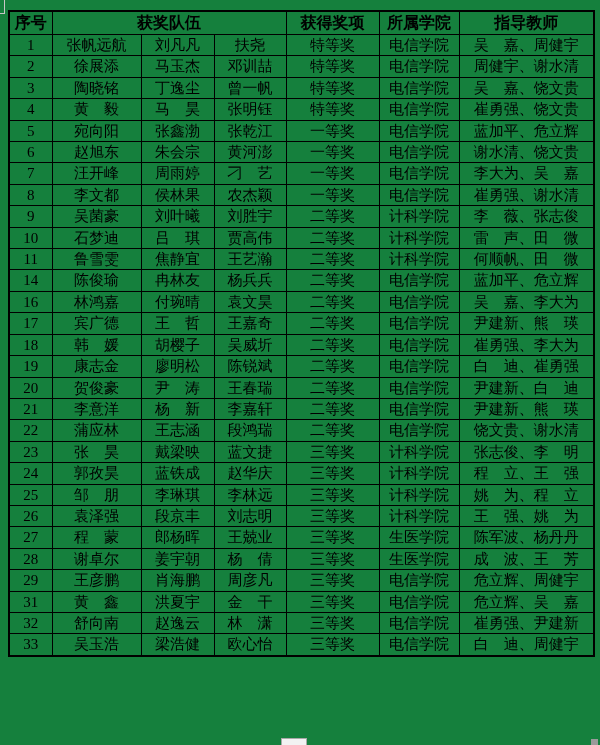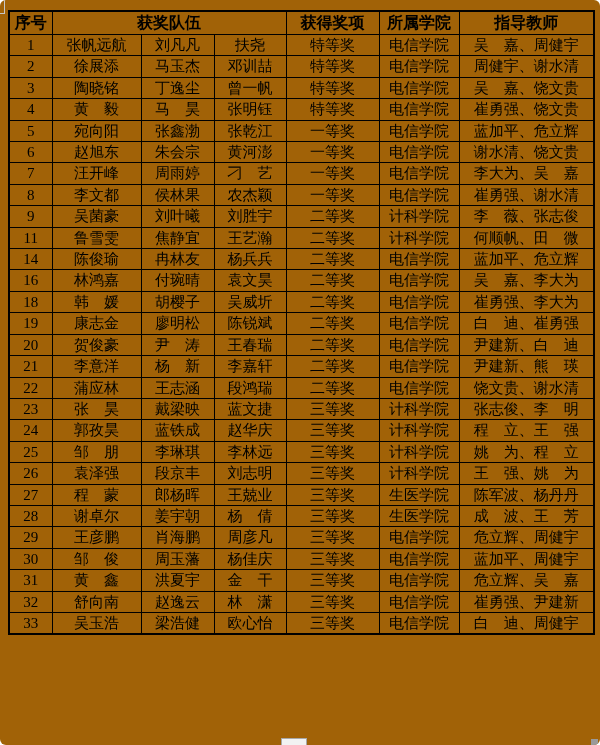--- a/index.html
+++ b/index.html
@@ -5,23 +5,22 @@
   html, body {
     margin: 0;
     padding: 0;
     background: #ffffff;
     font-family: "Liberation Serif", "DejaVu Serif", serif;
   }
   .page {
     position: relative;
     width: 600px;
     height: 745px;
-    background: #a16207;
+    background: #15803d;
     overflow: hidden;
-    border-radius: 6px;
   }
   table.award-table {
     position: absolute;
     left: 8px;
     top: 10px;
     width: 585px;
     border-collapse: collapse;
     table-layout: fixed;
     border: 2px solid #000;
   }
@@ -175,20 +174,29 @@
     <tr>
       <td>9</td>
       <td>吴菌豪</td>
       <td>刘叶曦</td>
       <td>刘胜宇</td>
       <td>二等奖</td>
       <td>计科学院</td>
       <td>李　薇、张志俊</td>
     </tr>
 
+    <tr>
+      <td>10</td>
+      <td>石梦迪</td>
+      <td>吕　琪</td>
+      <td>贾高伟</td>
+      <td>二等奖</td>
+      <td>计科学院</td>
+      <td>雷　声、田　微</td>
+    </tr>
 
     <tr>
       <td>11</td>
       <td>鲁雪雯</td>
       <td>焦静宜</td>
       <td>王艺瀚</td>
       <td>二等奖</td>
       <td>计科学院</td>
       <td>何顺帆、田　微</td>
     </tr>
@@ -209,20 +217,29 @@
     <tr>
       <td>16</td>
       <td>林鸿嘉</td>
       <td>付琬晴</td>
       <td>袁文昊</td>
       <td>二等奖</td>
       <td>电信学院</td>
       <td>吴　嘉、李大为</td>
     </tr>
 
+    <tr>
+      <td>17</td>
+      <td>宾广德</td>
+      <td>王　哲</td>
+      <td>王嘉奇</td>
+      <td>二等奖</td>
+      <td>电信学院</td>
+      <td>尹建新、熊　瑛</td>
+    </tr>
 
     <tr>
       <td>18</td>
       <td>韩　媛</td>
       <td>胡樱子</td>
       <td>吴威圻</td>
       <td>二等奖</td>
       <td>电信学院</td>
       <td>崔勇强、李大为</td>
     </tr>
@@ -330,29 +347,20 @@
     <tr>
       <td>29</td>
       <td>王彦鹏</td>
       <td>肖海鹏</td>
       <td>周彦凡</td>
       <td>三等奖</td>
       <td>电信学院</td>
       <td>危立辉、周健宇</td>
     </tr>
 
-    <tr>
-      <td>30</td>
-      <td>邹　俊</td>
-      <td>周玉藩</td>
-      <td>杨佳庆</td>
-      <td>三等奖</td>
-      <td>电信学院</td>
-      <td>蓝加平、周健宇</td>
-    </tr>
 
     <tr>
       <td>31</td>
       <td>黄　鑫</td>
       <td>洪夏宇</td>
       <td>金　干</td>
       <td>三等奖</td>
       <td>电信学院</td>
       <td>危立辉、吴　嘉</td>
     </tr>

